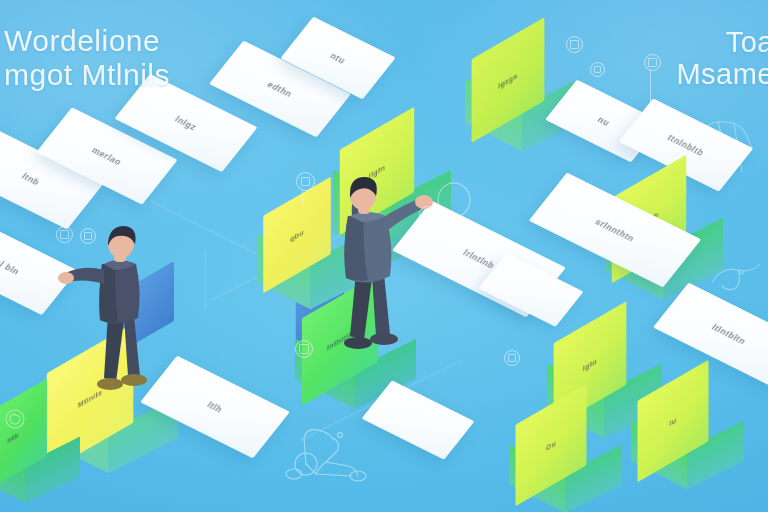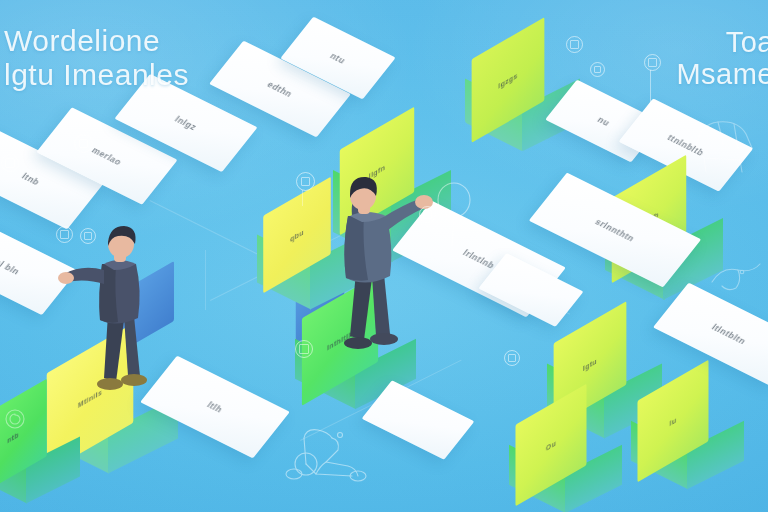--- a/index.html
+++ b/index.html
@@ -343,17 +343,17 @@
     <div class="fico" style="left:644px;top:54px;width:15px;height:15px;"></div>
     <div class="fico" style="left:504px;top:350px;width:14px;height:14px;"></div>
     <div class="fico" style="left:1px;top:154px;width:16px;height:16px;"></div>
 
     <div class="guide" style="left:650px;top:70px;height:34px;width:0;border-left:1px solid rgba(255,255,255,.45);border-top:none;"></div>
     <div class="guide" style="left:302px;top:190px;height:16px;width:0;border-left:1px solid rgba(255,255,255,.35);border-top:none;"></div>
 
   </div>
 
   <div class="headline" id="headline-left">Wordelione
-lgtu Imeanles</div>
+mgot Mtlnils</div>
   <div class="headline" id="headline-right">Toa
 Msame</div>
 
 </div>
 
 </body></html>

